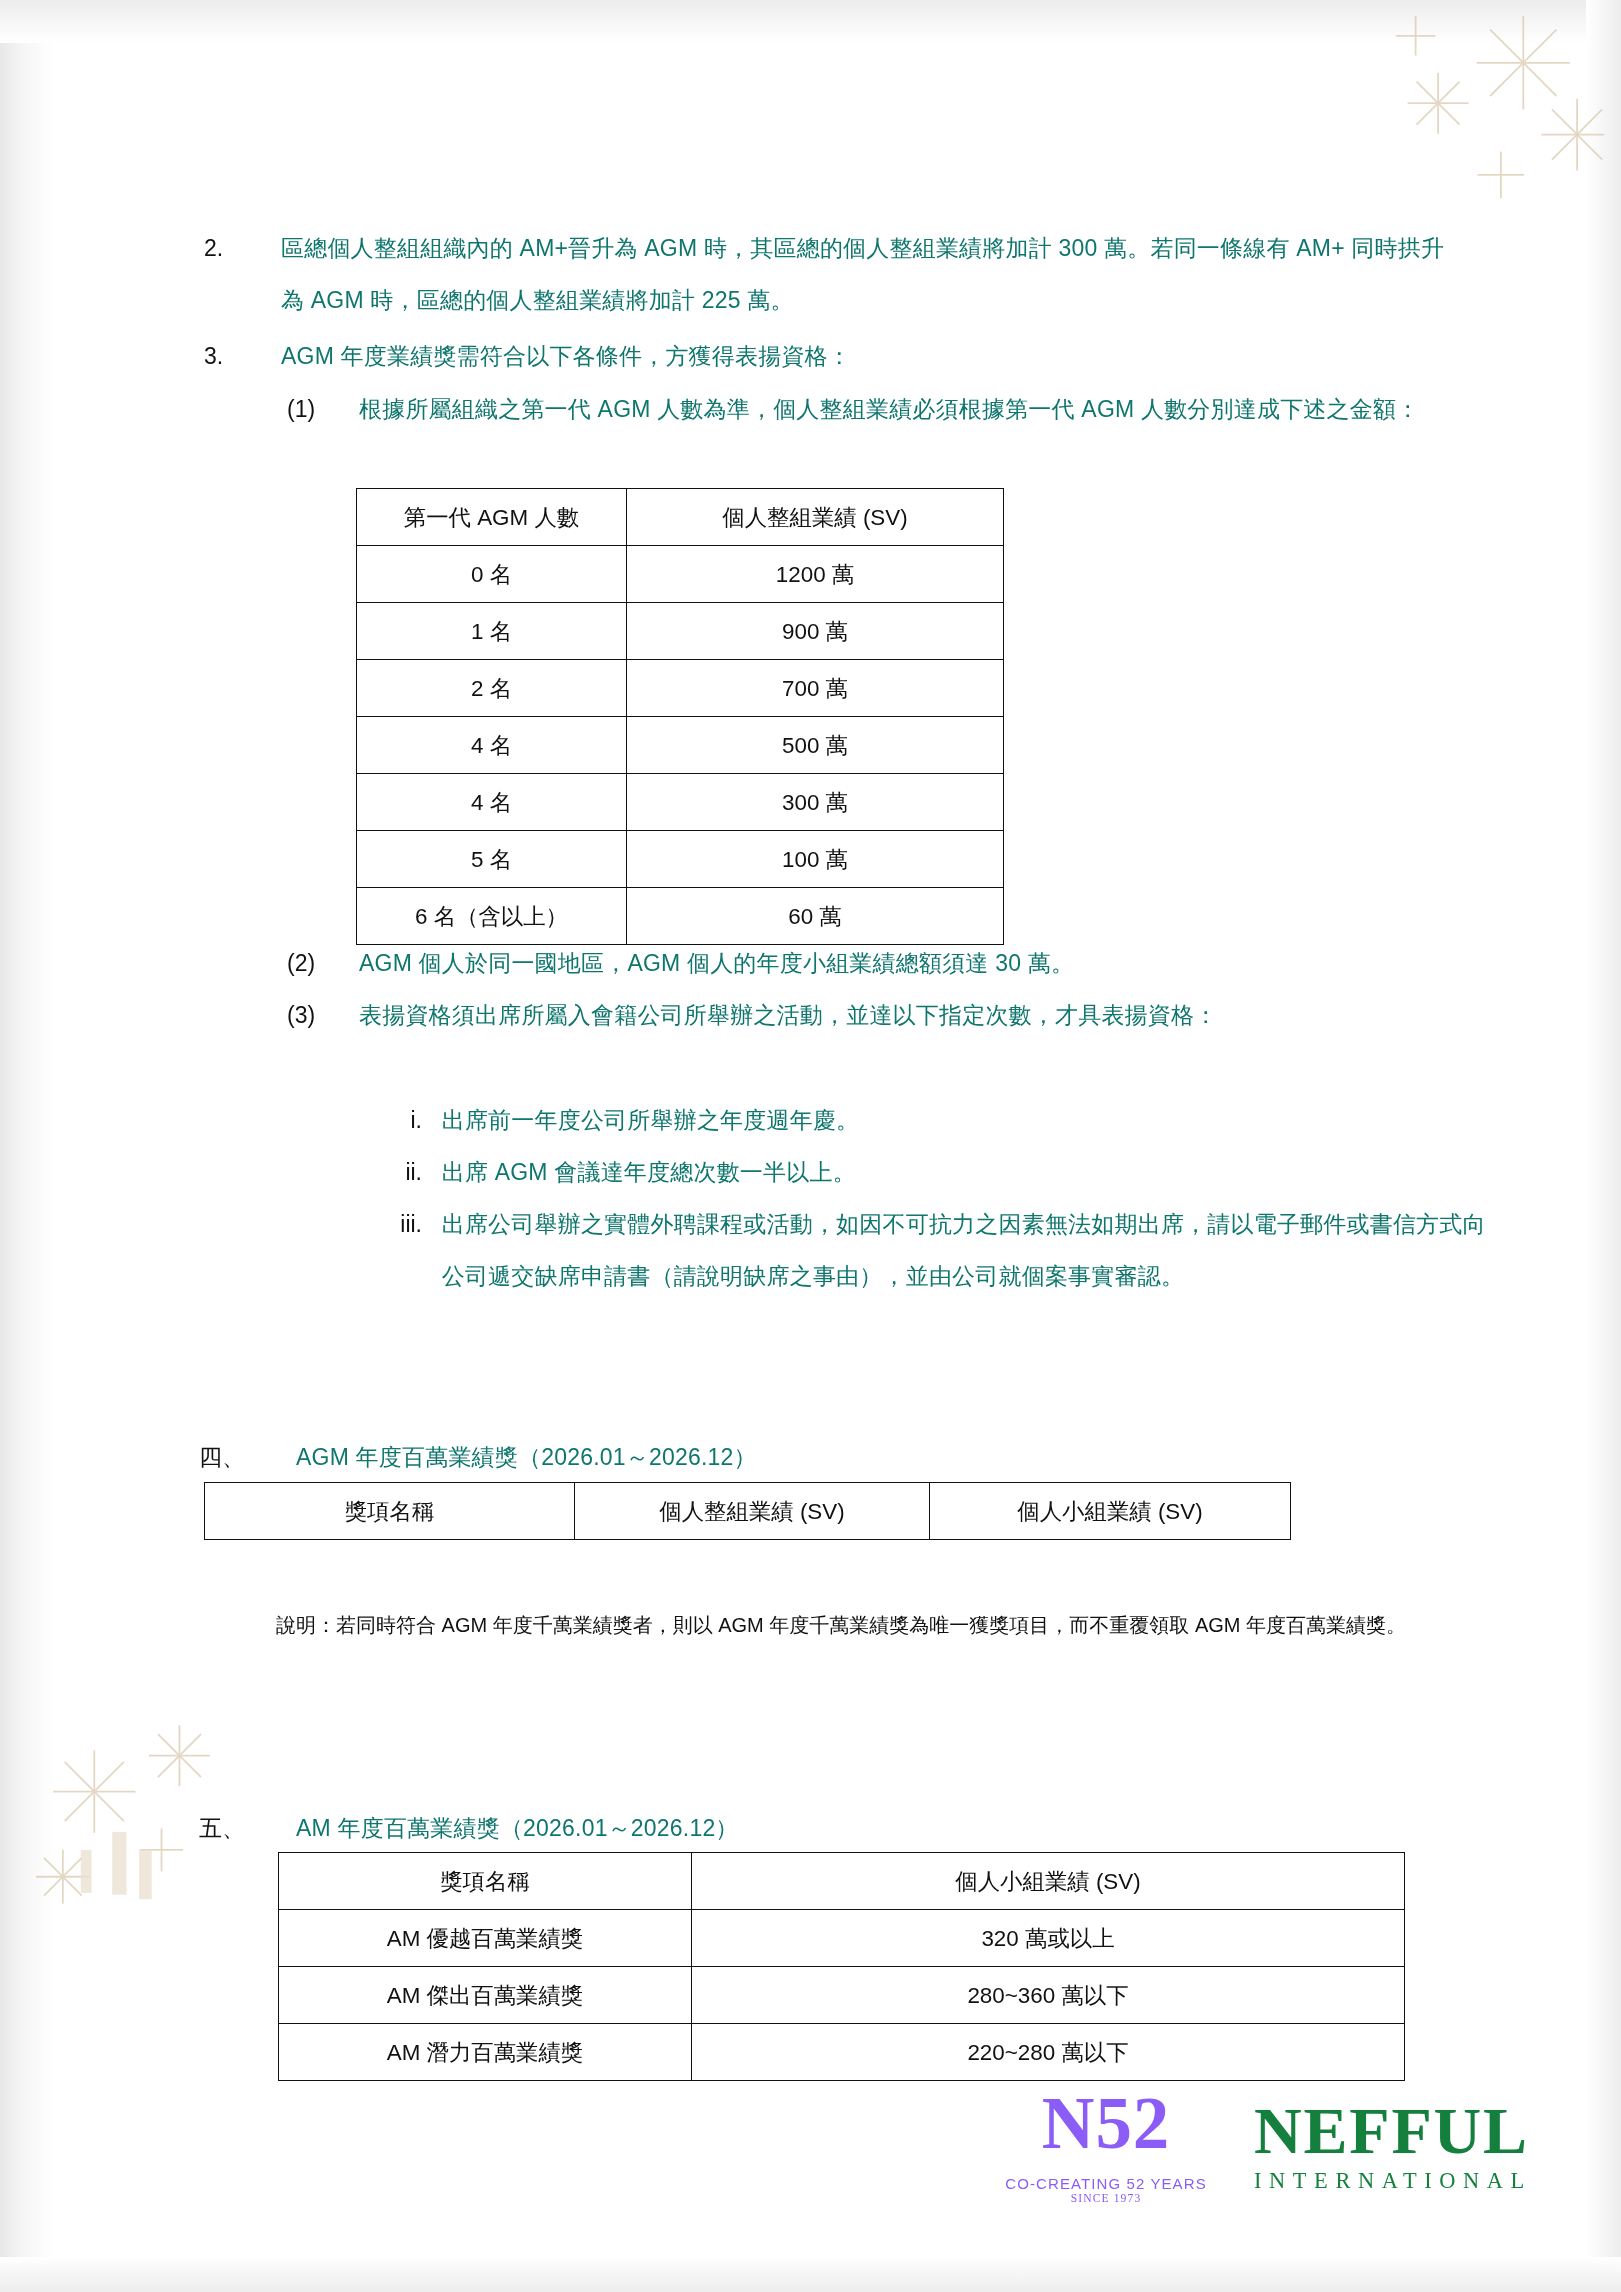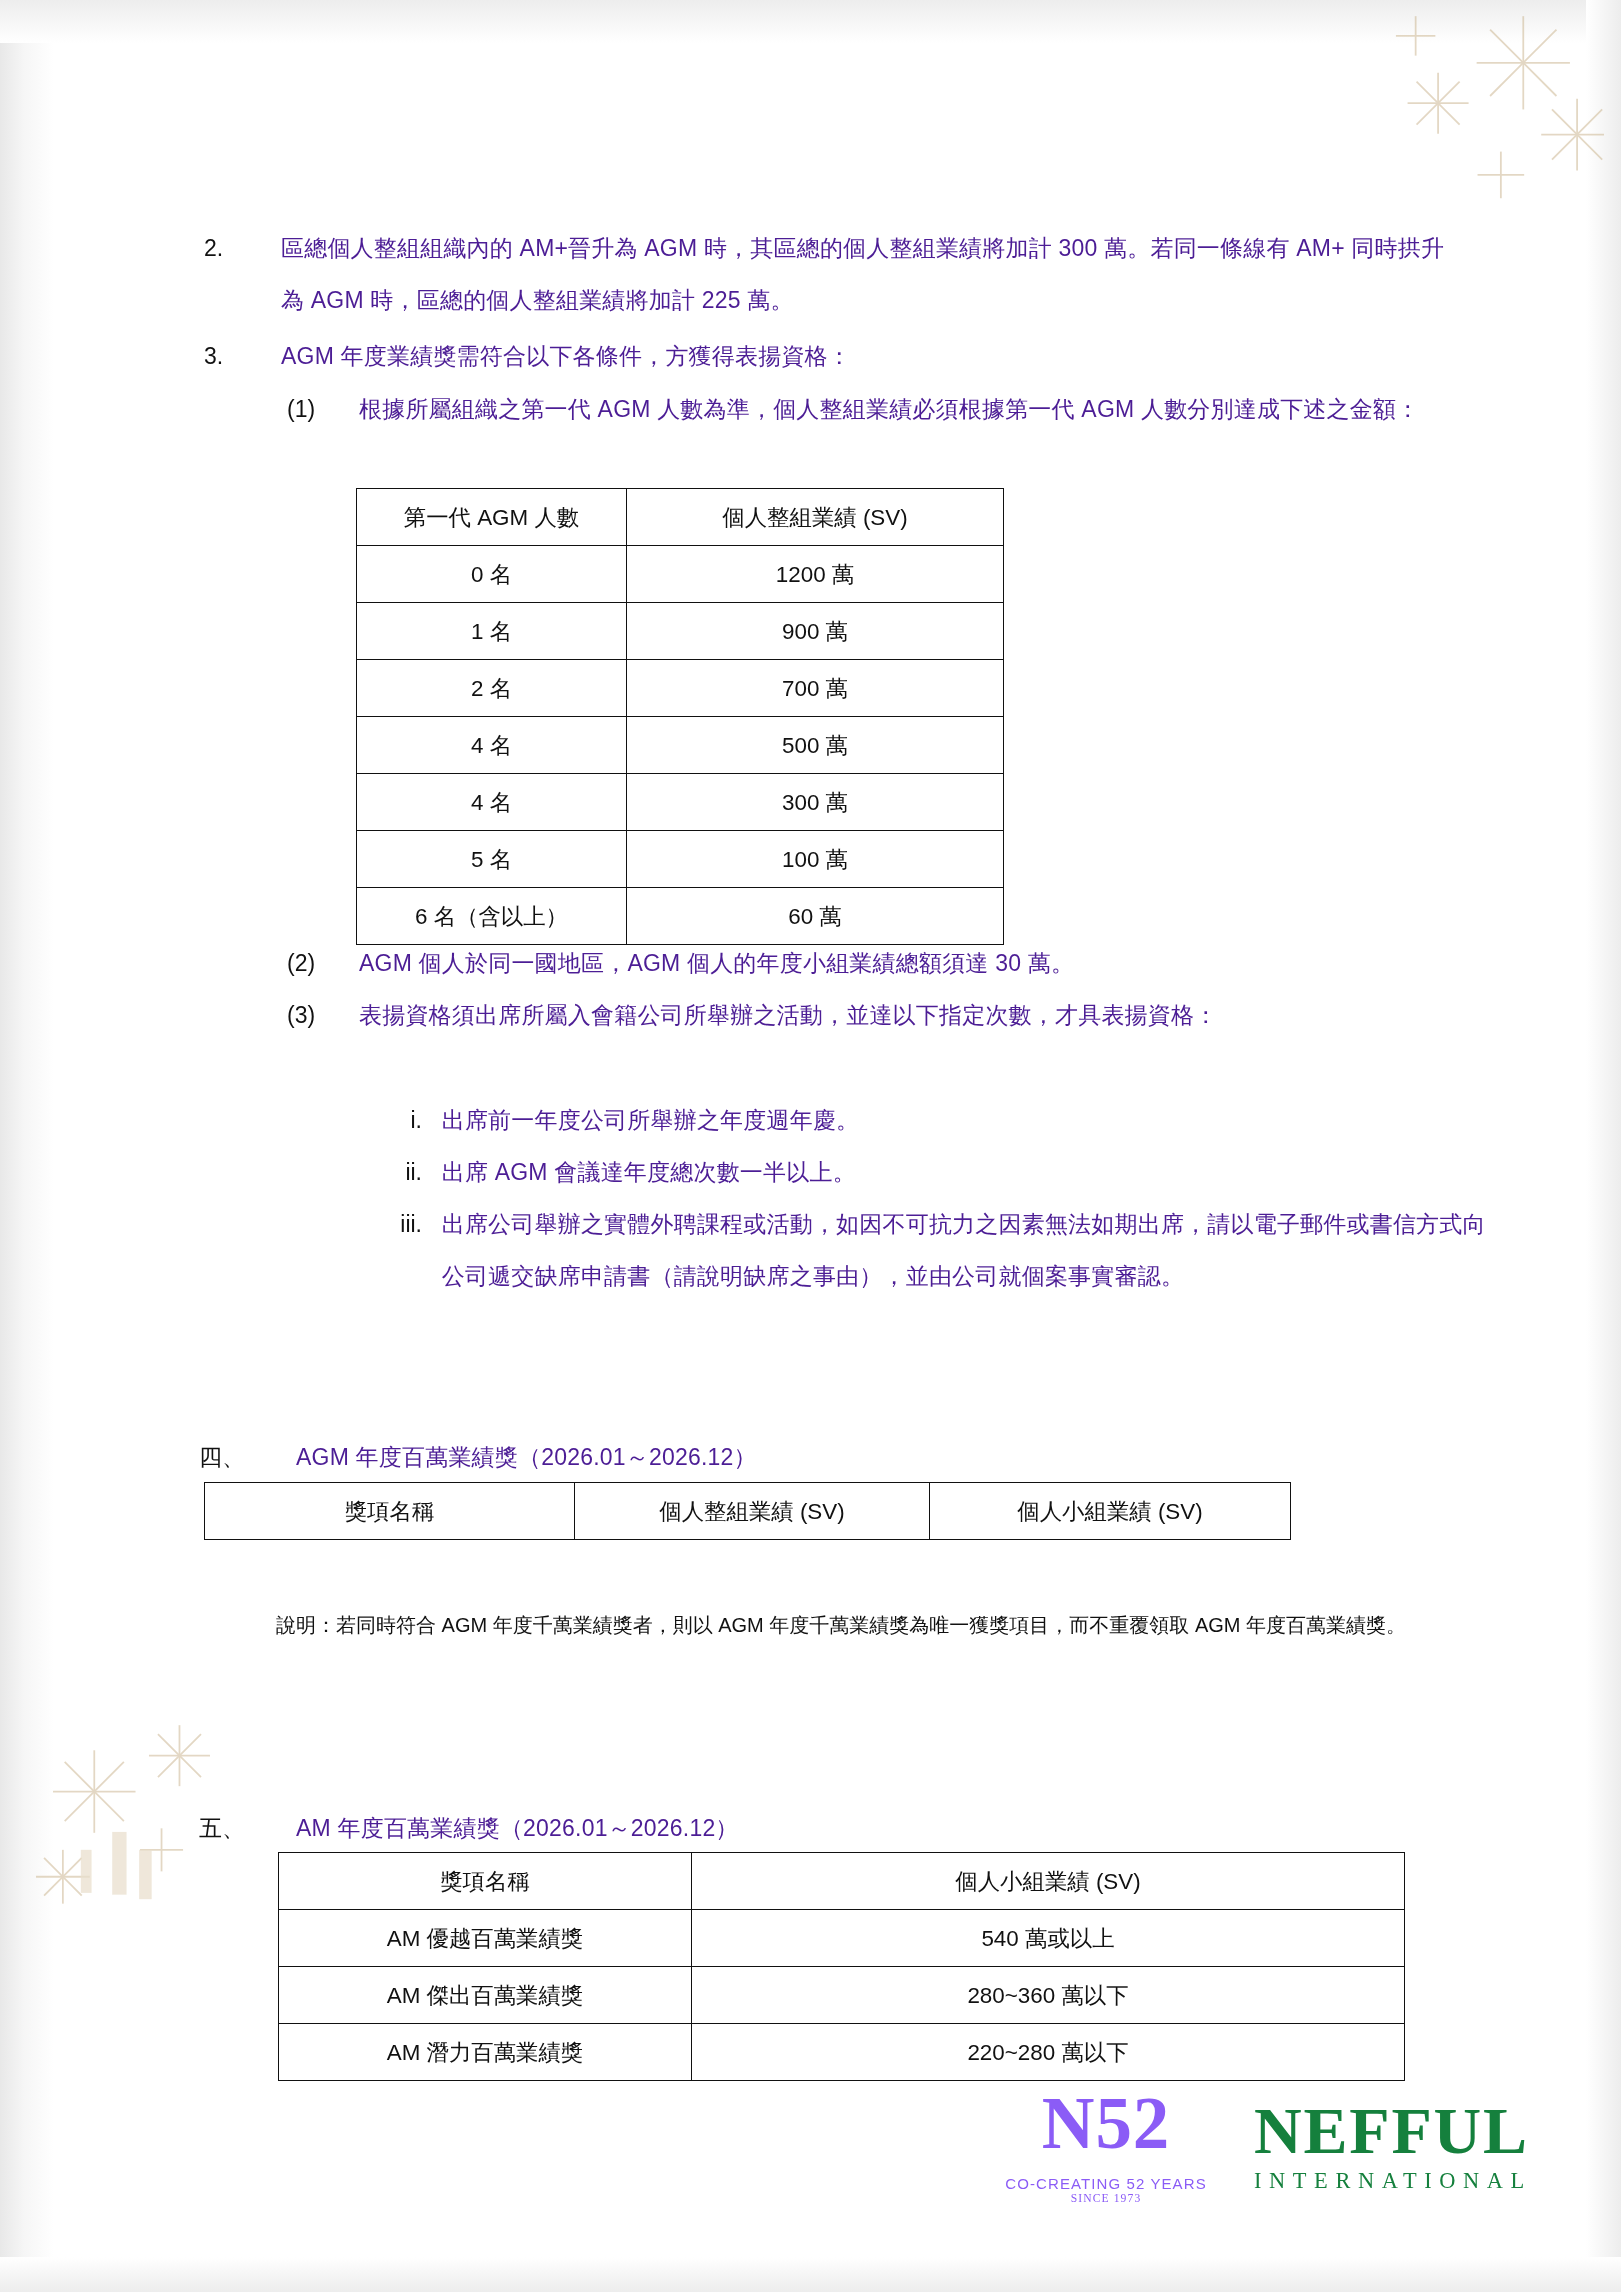--- a/index.html
+++ b/index.html
@@ -78,21 +78,21 @@
     flex: 0 0 auto;
     text-align: left;
     font-size: 23px;
     line-height: 52px;
     color: #111;
   }
   .body-text {
     font-size: 23px;
     line-height: 52px;
     letter-spacing: 0.2px;
-    color: #4c1d95;
+    color: #0f766e;
   }
 
   #sec2 { position: absolute; left: 204px; top: 222px; width: 1254px; }
   #sec2 .marker { width: 77px; }
   #sec2 .body-text { width: 1173px; }
 
   #sec3 { position: absolute; left: 204px; top: 330px; width: 1254px; }
   #sec3 .marker { width: 77px; }
 
   #sec3_1 { position: absolute; left: 287px; top: 383px; width: 1182px; }
@@ -396,21 +396,21 @@
     </div>
 
     <table id="table-am-million" class="tbl">
       <tbody>
         <tr>
           <td class="c1">獎項名稱</td>
           <td class="c2">個人小組業績 (SV)</td>
         </tr>
         <tr>
           <td class="c1">AM 優越百萬業績獎</td>
-          <td class="c2">540 萬或以上</td>
+          <td class="c2">320 萬或以上</td>
         </tr>
         <tr>
           <td class="c1">AM 傑出百萬業績獎</td>
           <td class="c2">280~360 萬以下</td>
         </tr>
         <tr>
           <td class="c1">AM 潛力百萬業績獎</td>
           <td class="c2">220~280 萬以下</td>
         </tr>
       </tbody>

